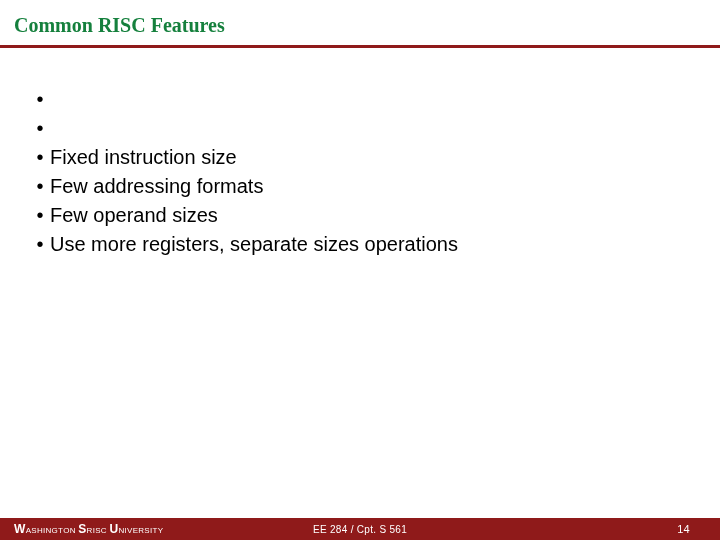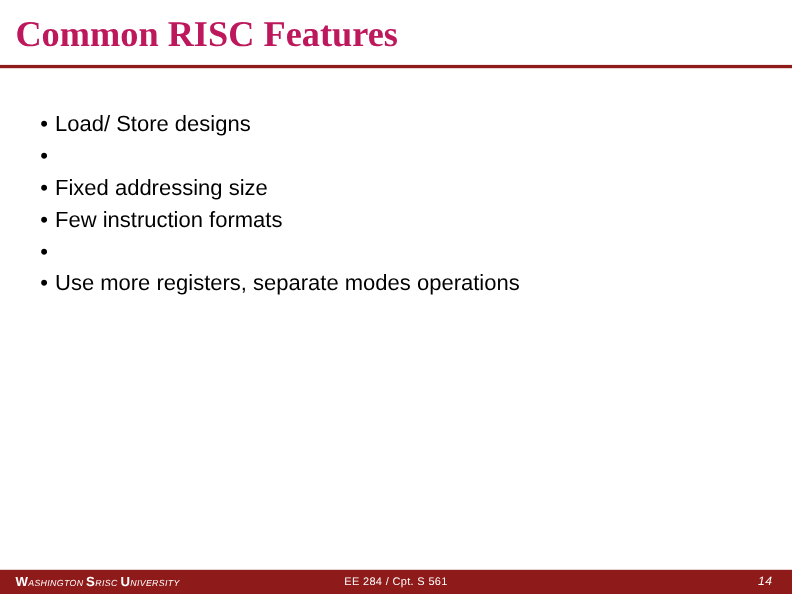--- a/index.html
+++ b/index.html
@@ -10,22 +10,22 @@
     height: 540px;
     background: #ffffff;
     overflow: hidden;
   }
   .title-area {
     padding: 14px 0 0 14px;
   }
   .title {
     font-family: "Times New Roman", Times, serif;
     font-weight: bold;
-    font-size: 33px;
-    color: #be185d;
+    font-size: 20px;
+    color: #15803d;
   }
   .divider {
     margin-top: 8px;
     height: 3px;
     background: #8f1a1a;
     width: 100%;
   }
   .body {
     padding: 38px 30px 0 30px;
   }
@@ -56,67 +56,66 @@
     display: flex;
     align-items: center;
     font-size: 10px;
     letter-spacing: 0.3px;
   }
   .footer .uni {
     padding-left: 14px;
     flex: 0 0 auto;
   }
   .footer .uni .big { font-size: 12px; font-weight: bold; }
-  .footer .uni .small { font-size: 8px; font-style: italic; }
+  .footer .uni .small { font-size: 8px; }
   .footer .course {
     position: absolute;
     left: 50%;
     transform: translateX(-50%);
     font-size: 10px;
   }
   .footer .pagenum {
     margin-left: auto;
-    padding-right: 18px;
+    padding-right: 30px;
     font-size: 11px;
-    font-style: italic;
   }
 </style>
 </head>
 <body>
 
 <div class="slide">
 
   <div class="title-area">
     <h1 class="title">Common RISC Features</h1>
   </div>
   <div class="divider"></div>
 
   <div class="body">
     <ul class="bullets">
       <li>
         <span class="bullet-dot">•</span>
-        <span>Load/ Store designs</span>
       </li>
       <li>
         <span class="bullet-dot">•</span>
       </li>
       <li>
         <span class="bullet-dot">•</span>
-        <span>Fixed addressing size</span>
+        <span>Fixed instruction size</span>
       </li>
       <li>
         <span class="bullet-dot">•</span>
-        <span>Few instruction formats</span>
+        <span>Few addressing formats</span>
       </li>
       <li>
         <span class="bullet-dot">•</span>
+        <span>Few operand sizes</span>
       </li>
       <li>
         <span class="bullet-dot">•</span>
-        <span>Use more registers, separate modes operations</span>
+        <span>Use more registers, separate sizes operations</span>
       </li>
     </ul>
   </div>
 
   <div class="footer">
     <div class="uni">
       <span class="big">W</span><span class="small">ASHINGTON </span><span class="big">S</span><span class="small">RISC </span><span class="big">U</span><span class="small">NIVERSITY</span>
     </div>
     <div class="course">EE 284 / Cpt. S 561</div>
     <div class="pagenum">14</div>

